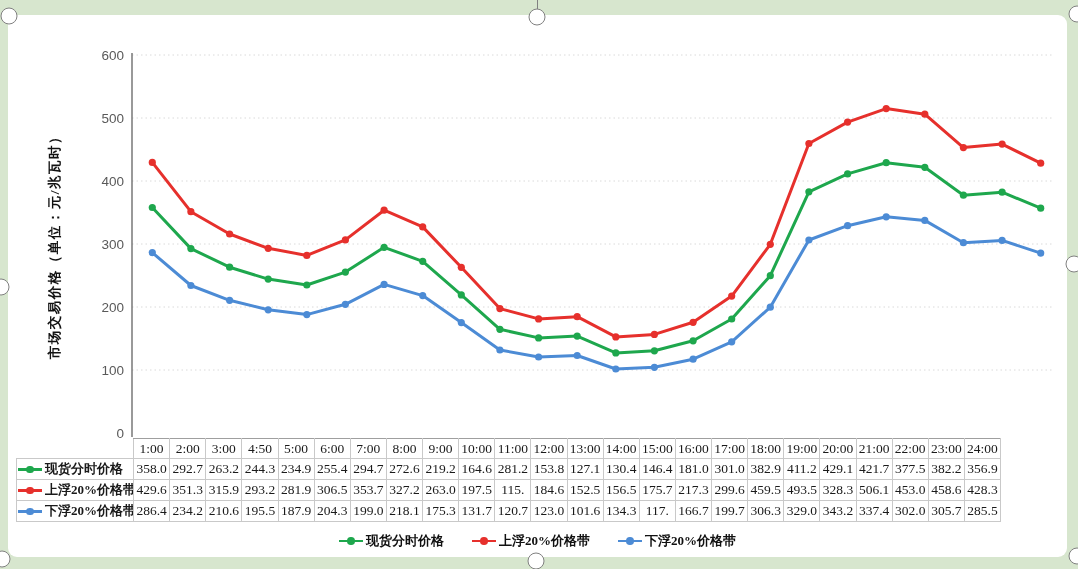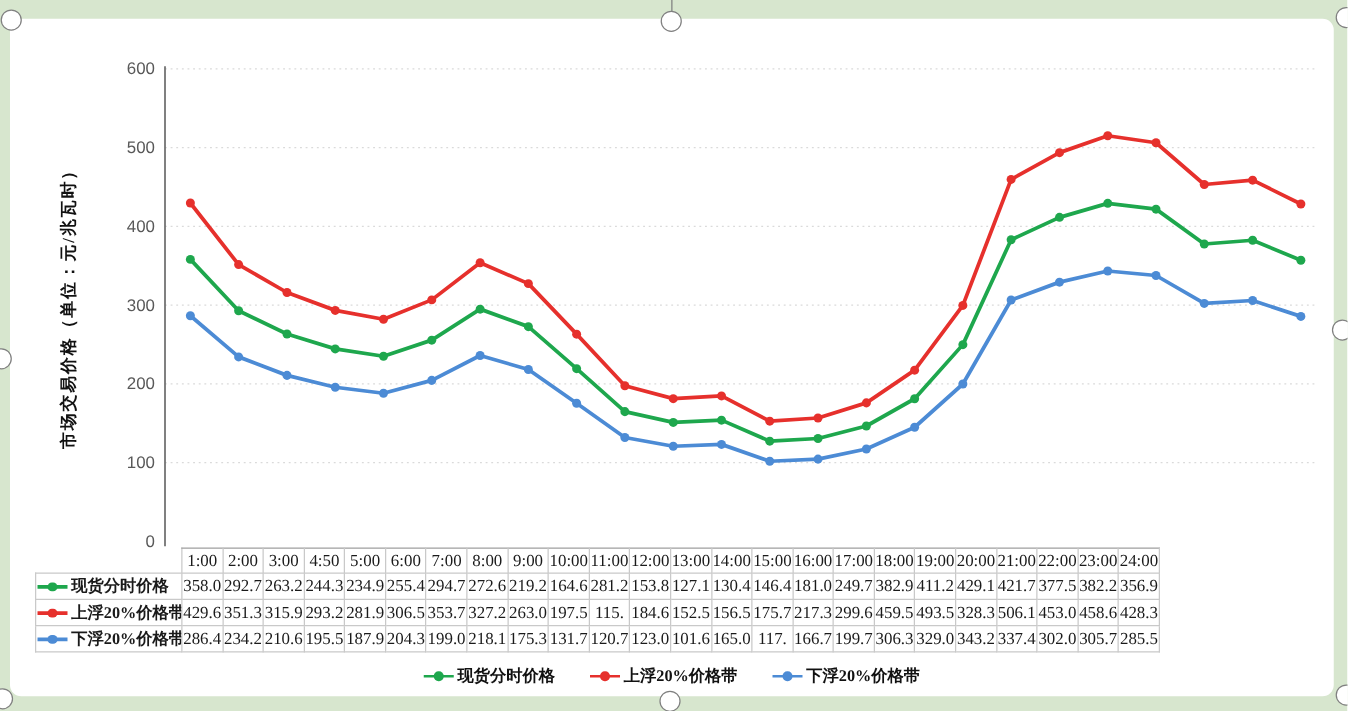--- a/index.html
+++ b/index.html
@@ -18,21 +18,21 @@
 
   .y-title {
     position:absolute; left:47px; top:229px;
     transform:translate(-50%,-50%) rotate(-90deg);
     white-space:nowrap; font-size:13.5px; font-weight:bold; color:#111;
     letter-spacing:1.5px;
   }
 
   
   table.price {
-    position:absolute; left:20px; top:423px; width:900px;
+    position:absolute; left:8px; top:423px; width:985px;
     border-collapse:collapse; table-layout:fixed;
   }
   table.price col.lblcol { width:117px; }
   table.price th, table.price td {
     border:1px solid #c9c9c9; text-align:center; color:#1a1a1a;
     font-weight:normal; overflow:hidden; white-space:nowrap;
   }
   table.price th.time { height:20px; font-size:13.5px; border-top:1px solid #9f9f9f; }
   table.price td.val  { height:21px; font-size:13.5px; }
   table.price td.corner { border:none; background:transparent; }
@@ -228,21 +228,21 @@
             <td class="val">294.7</td>
             <td class="val">272.6</td>
             <td class="val">219.2</td>
             <td class="val">164.6</td>
             <td class="val">281.2</td>
             <td class="val">153.8</td>
             <td class="val">127.1</td>
             <td class="val">130.4</td>
             <td class="val">146.4</td>
             <td class="val">181.0</td>
-            <td class="val">249.7</td>
+            <td class="val">301.0</td>
             <td class="val">382.9</td>
             <td class="val">411.2</td>
             <td class="val">429.1</td>
             <td class="val">421.7</td>
             <td class="val">377.5</td>
             <td class="val">382.2</td>
             <td class="val">356.9</td>
           </tr>
           <tr>
             <td class="rlabel"><span class="marker" style="--c:#e6302c"></span>上浮20%价格带</td>
@@ -279,21 +279,21 @@
             <td class="val">195.5</td>
             <td class="val">187.9</td>
             <td class="val">204.3</td>
             <td class="val">199.0</td>
             <td class="val">218.1</td>
             <td class="val">175.3</td>
             <td class="val">131.7</td>
             <td class="val">120.7</td>
             <td class="val">123.0</td>
             <td class="val">101.6</td>
-            <td class="val">165.0</td>
+            <td class="val">134.3</td>
             <td class="val">117.</td>
             <td class="val">166.7</td>
             <td class="val">199.7</td>
             <td class="val">306.3</td>
             <td class="val">329.0</td>
             <td class="val">343.2</td>
             <td class="val">337.4</td>
             <td class="val">302.0</td>
             <td class="val">305.7</td>
             <td class="val">285.5</td>

